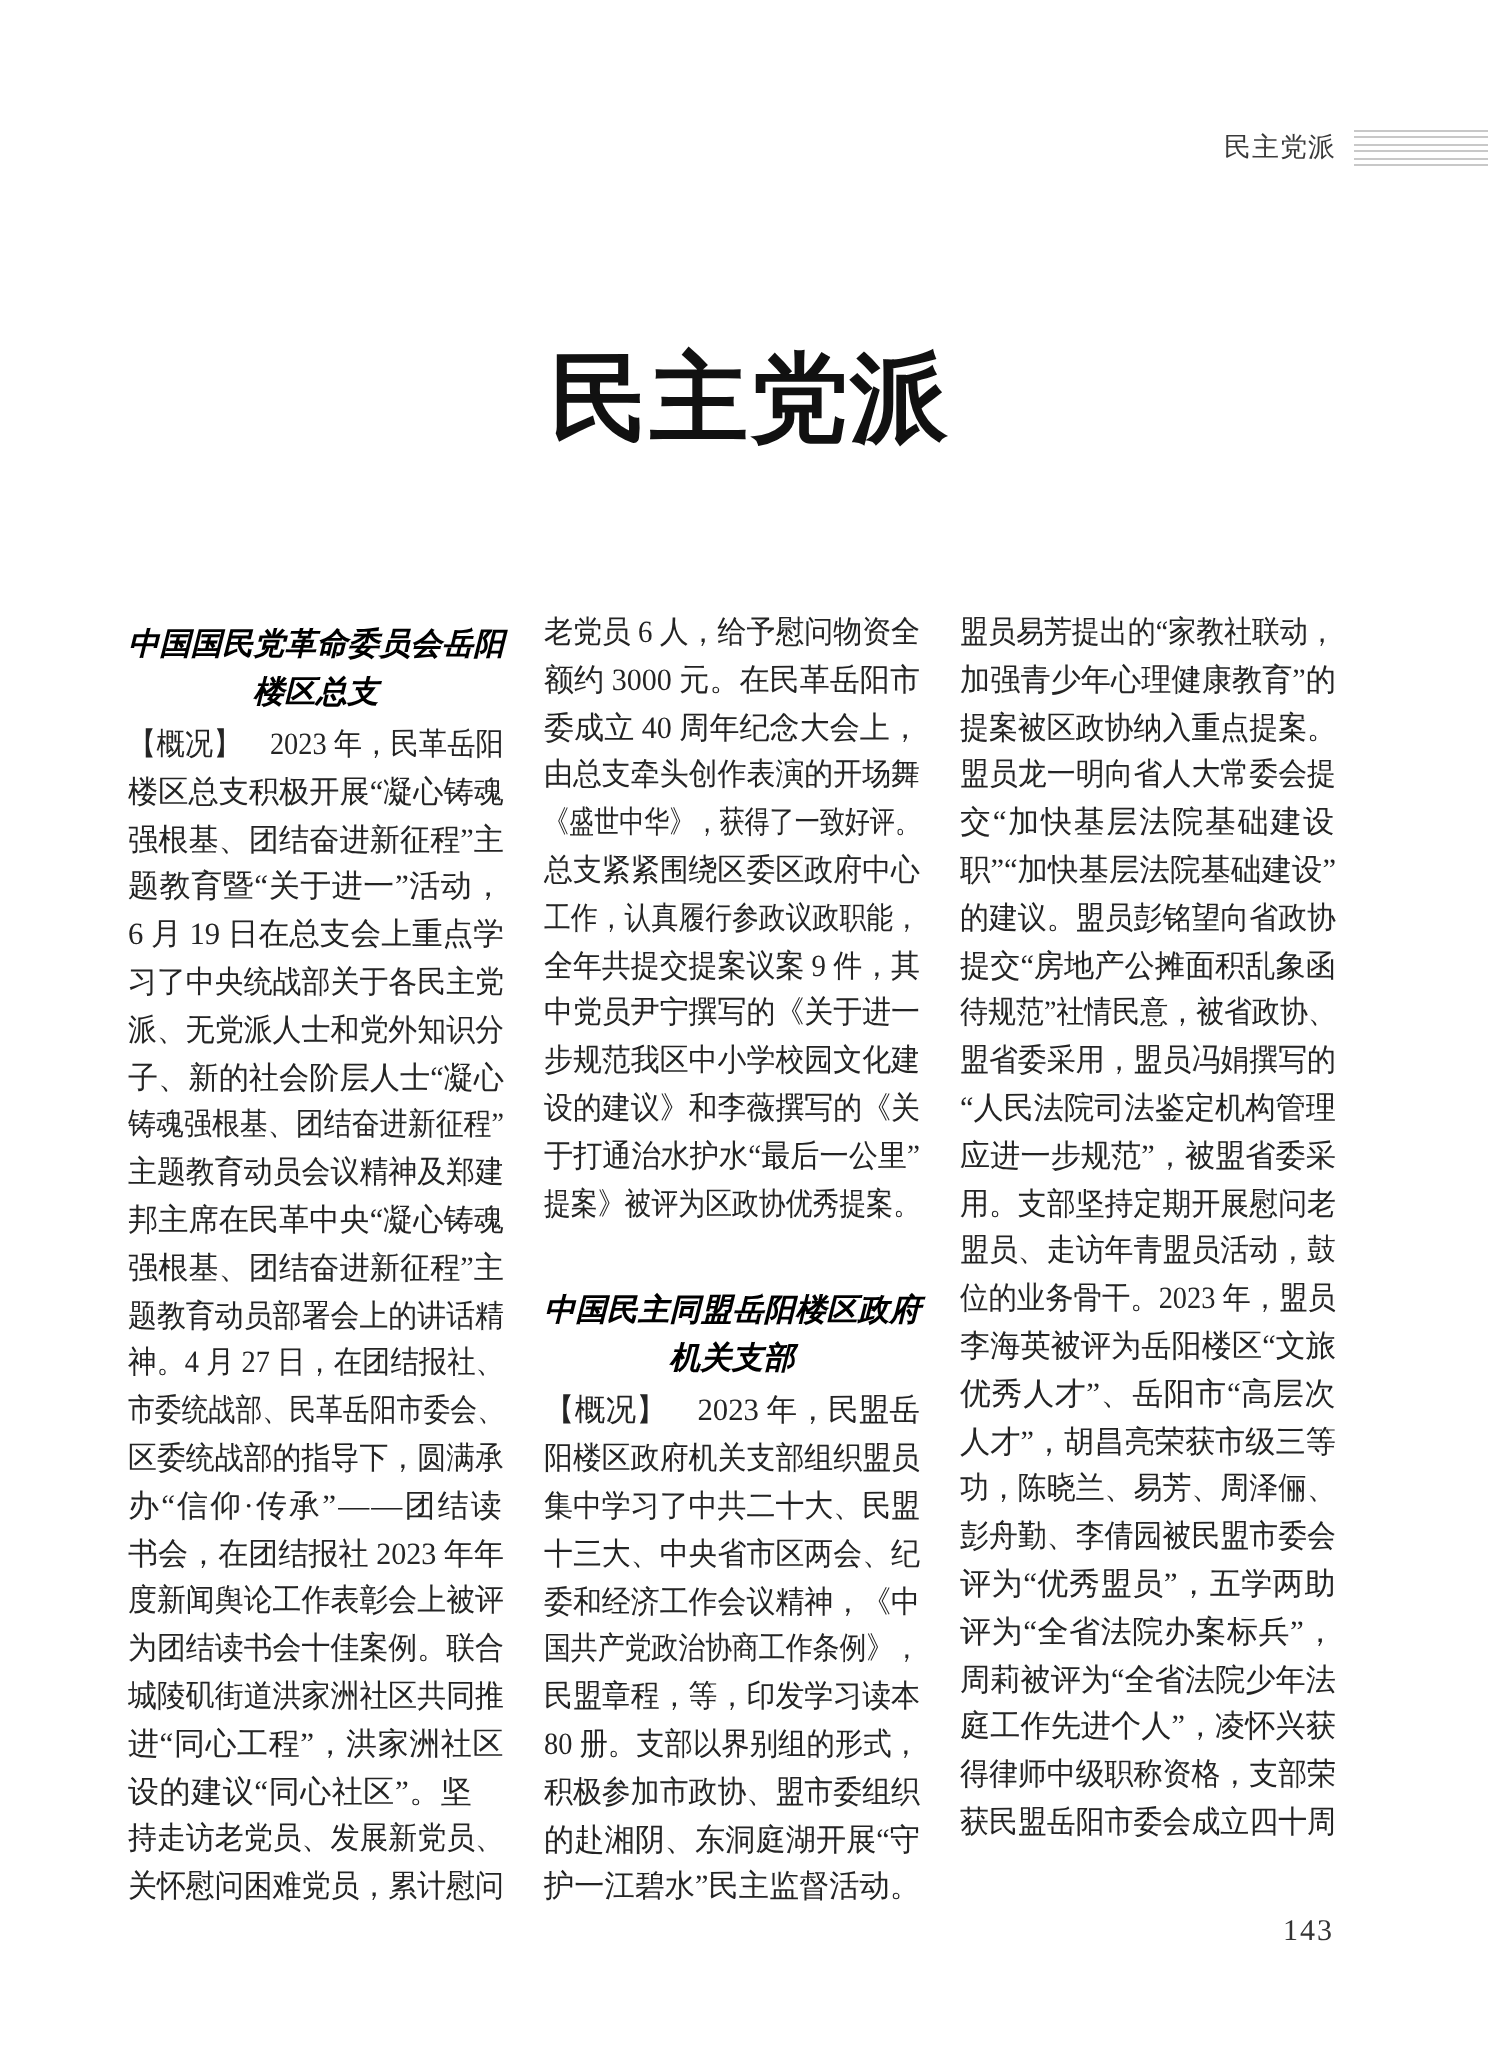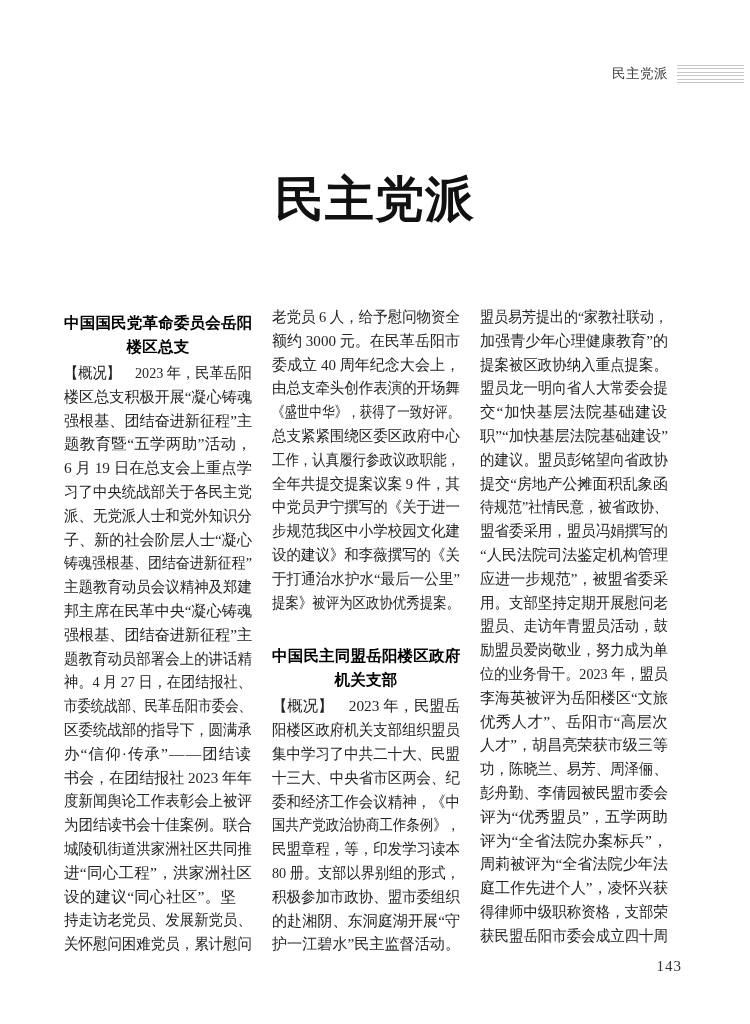--- a/index.html
+++ b/index.html
@@ -35,32 +35,32 @@
     display:flex; gap:20px;
   }
   .col { width:188px; flex:0 0 188px; }
 
   .block-heading {
     font-family:"Liberation Sans","DejaVu Sans",sans-serif;
     font-weight:700; color:#000; font-size:15.5px;
     margin:30px 0 2px 0;
   }
   .col .block-heading:first-child { margin-top:6px; }
-  .heading-line { text-align:center; line-height:24px; height:24px; letter-spacing:0.2px; white-space:nowrap; }
+  .heading-line { text-align:center; line-height:24px; height:24px; letter-spacing:0.2px; white-space:nowrap;font-style:italic; }
 
   .block-body { margin:0; }
   .body-line { height:23.8px; line-height:23.8px; overflow:visible; }
   .body-line > span {
     display:inline-block; white-space:nowrap;
     font-size:15.5px; transform-origin:0 50%;
   }
 
   
   .page-number {
-    position:absolute; top:958px; right:68px;
+    position:absolute; top:958px; right:83px;
     font-size:15px; color:#333; letter-spacing:1px;
   }
 </style>
 </head>
 <body>
 
 <div class="page">
 
   <div class="running-header">
     <span class="rh-label">民主党派</span>
@@ -79,21 +79,21 @@
   <main class="columns">
       <div class="col">
         <div class="block-heading">
           <div class="heading-line">中国国民党革命委员会岳阳</div>
           <div class="heading-line">楼区总支</div>
         </div>
         <div class="block-body">
           <div class="body-line"><span style="transform: scaleX(0.915399);">【概况】　2023 年，民革岳阳</span></div>
           <div class="body-line"><span style="transform: scaleX(0.974646);">楼区总支积极开展“凝心铸魂</span></div>
           <div class="body-line"><span style="transform: scaleX(0.974646);">强根基、团结奋进新征程”主</span></div>
-          <div class="body-line"><span style="letter-spacing: 0.28726px;">题教育暨“五学两助”活动，</span></div>
+          <div class="body-line"><span style="letter-spacing: 0.28726px;">题教育暨“关于进一”活动，</span></div>
           <div class="body-line"><span style="transform: scaleX(0.990125);">6 月 19 日在总支会上重点学</span></div>
           <div class="body-line"><span style="transform: scaleX(0.933002);">习了中央统战部关于各民主党</span></div>
           <div class="body-line"><span style="transform: scaleX(0.933002);">派、无党派人士和党外知识分</span></div>
           <div class="body-line"><span style="transform: scaleX(0.974646);">子、新的社会阶层人士“凝心</span></div>
           <div class="body-line"><span style="transform: scaleX(0.902152);">铸魂强根基、团结奋进新征程”</span></div>
           <div class="body-line"><span style="transform: scaleX(0.933002);">主题教育动员会议精神及郑建</span></div>
           <div class="body-line"><span style="transform: scaleX(0.974646);">邦主席在民革中央“凝心铸魂</span></div>
           <div class="body-line"><span style="transform: scaleX(0.974646);">强根基、团结奋进新征程”主</span></div>
           <div class="body-line"><span style="transform: scaleX(0.933002);">题教育动员部署会上的讲话精</span></div>
           <div class="body-line"><span style="transform: scaleX(0.915399);">神。4 月 27 日，在团结报社、</span></div>
@@ -153,21 +153,20 @@
           <div class="body-line"><span style="letter-spacing: 0.884115px;">交“加快基层法院基础建设</span></div>
           <div class="body-line"><span style="transform: scaleX(0.983569);">职”“加快基层法院基础建设”</span></div>
           <div class="body-line"><span style="transform: scaleX(0.933002);">的建议。盟员彭铭望向省政协</span></div>
           <div class="body-line"><span style="transform: scaleX(0.974646);">提交“房地产公摊面积乱象函</span></div>
           <div class="body-line"><span style="transform: scaleX(0.902152);">待规范”社情民意，被省政协、</span></div>
           <div class="body-line"><span style="transform: scaleX(0.933002);">盟省委采用，盟员冯娟撰写的</span></div>
           <div class="body-line"><span style="transform: scaleX(0.974646);">“人民法院司法鉴定机构管理</span></div>
           <div class="body-line"><span style="transform: scaleX(0.974646);">应进一步规范”，被盟省委采</span></div>
           <div class="body-line"><span style="transform: scaleX(0.933002);">用。支部坚持定期开展慰问老</span></div>
           <div class="body-line"><span style="transform: scaleX(0.933002);">盟员、走访年青盟员活动，鼓</span></div>
-          <div class="body-line"><span style="transform: scaleX(0.933002);">励盟员爱岗敬业，努力成为单</span></div>
           <div class="body-line"><span style="transform: scaleX(0.915399);">位的业务骨干。2023 年，盟员</span></div>
           <div class="body-line"><span style="transform: scaleX(0.974646);">李海英被评为岳阳楼区“文旅</span></div>
           <div class="body-line"><span style="letter-spacing: 0.28726px;">优秀人才”、岳阳市“高层次</span></div>
           <div class="body-line"><span style="transform: scaleX(0.974646);">人才”，胡昌亮荣获市级三等</span></div>
           <div class="body-line"><span style="transform: scaleX(0.933002);">功，陈晓兰、易芳、周泽俪、</span></div>
           <div class="body-line"><span style="transform: scaleX(0.933002);">彭舟勤、李倩园被民盟市委会</span></div>
           <div class="body-line"><span style="letter-spacing: 0.28726px;">评为“优秀盟员”，五学两助</span></div>
           <div class="body-line"><span style="letter-spacing: 0.28726px;">评为“全省法院办案标兵”，</span></div>
           <div class="body-line"><span style="transform: scaleX(0.974646);">周莉被评为“全省法院少年法</span></div>
           <div class="body-line"><span style="transform: scaleX(0.974646);">庭工作先进个人”，凌怀兴获</span></div>

